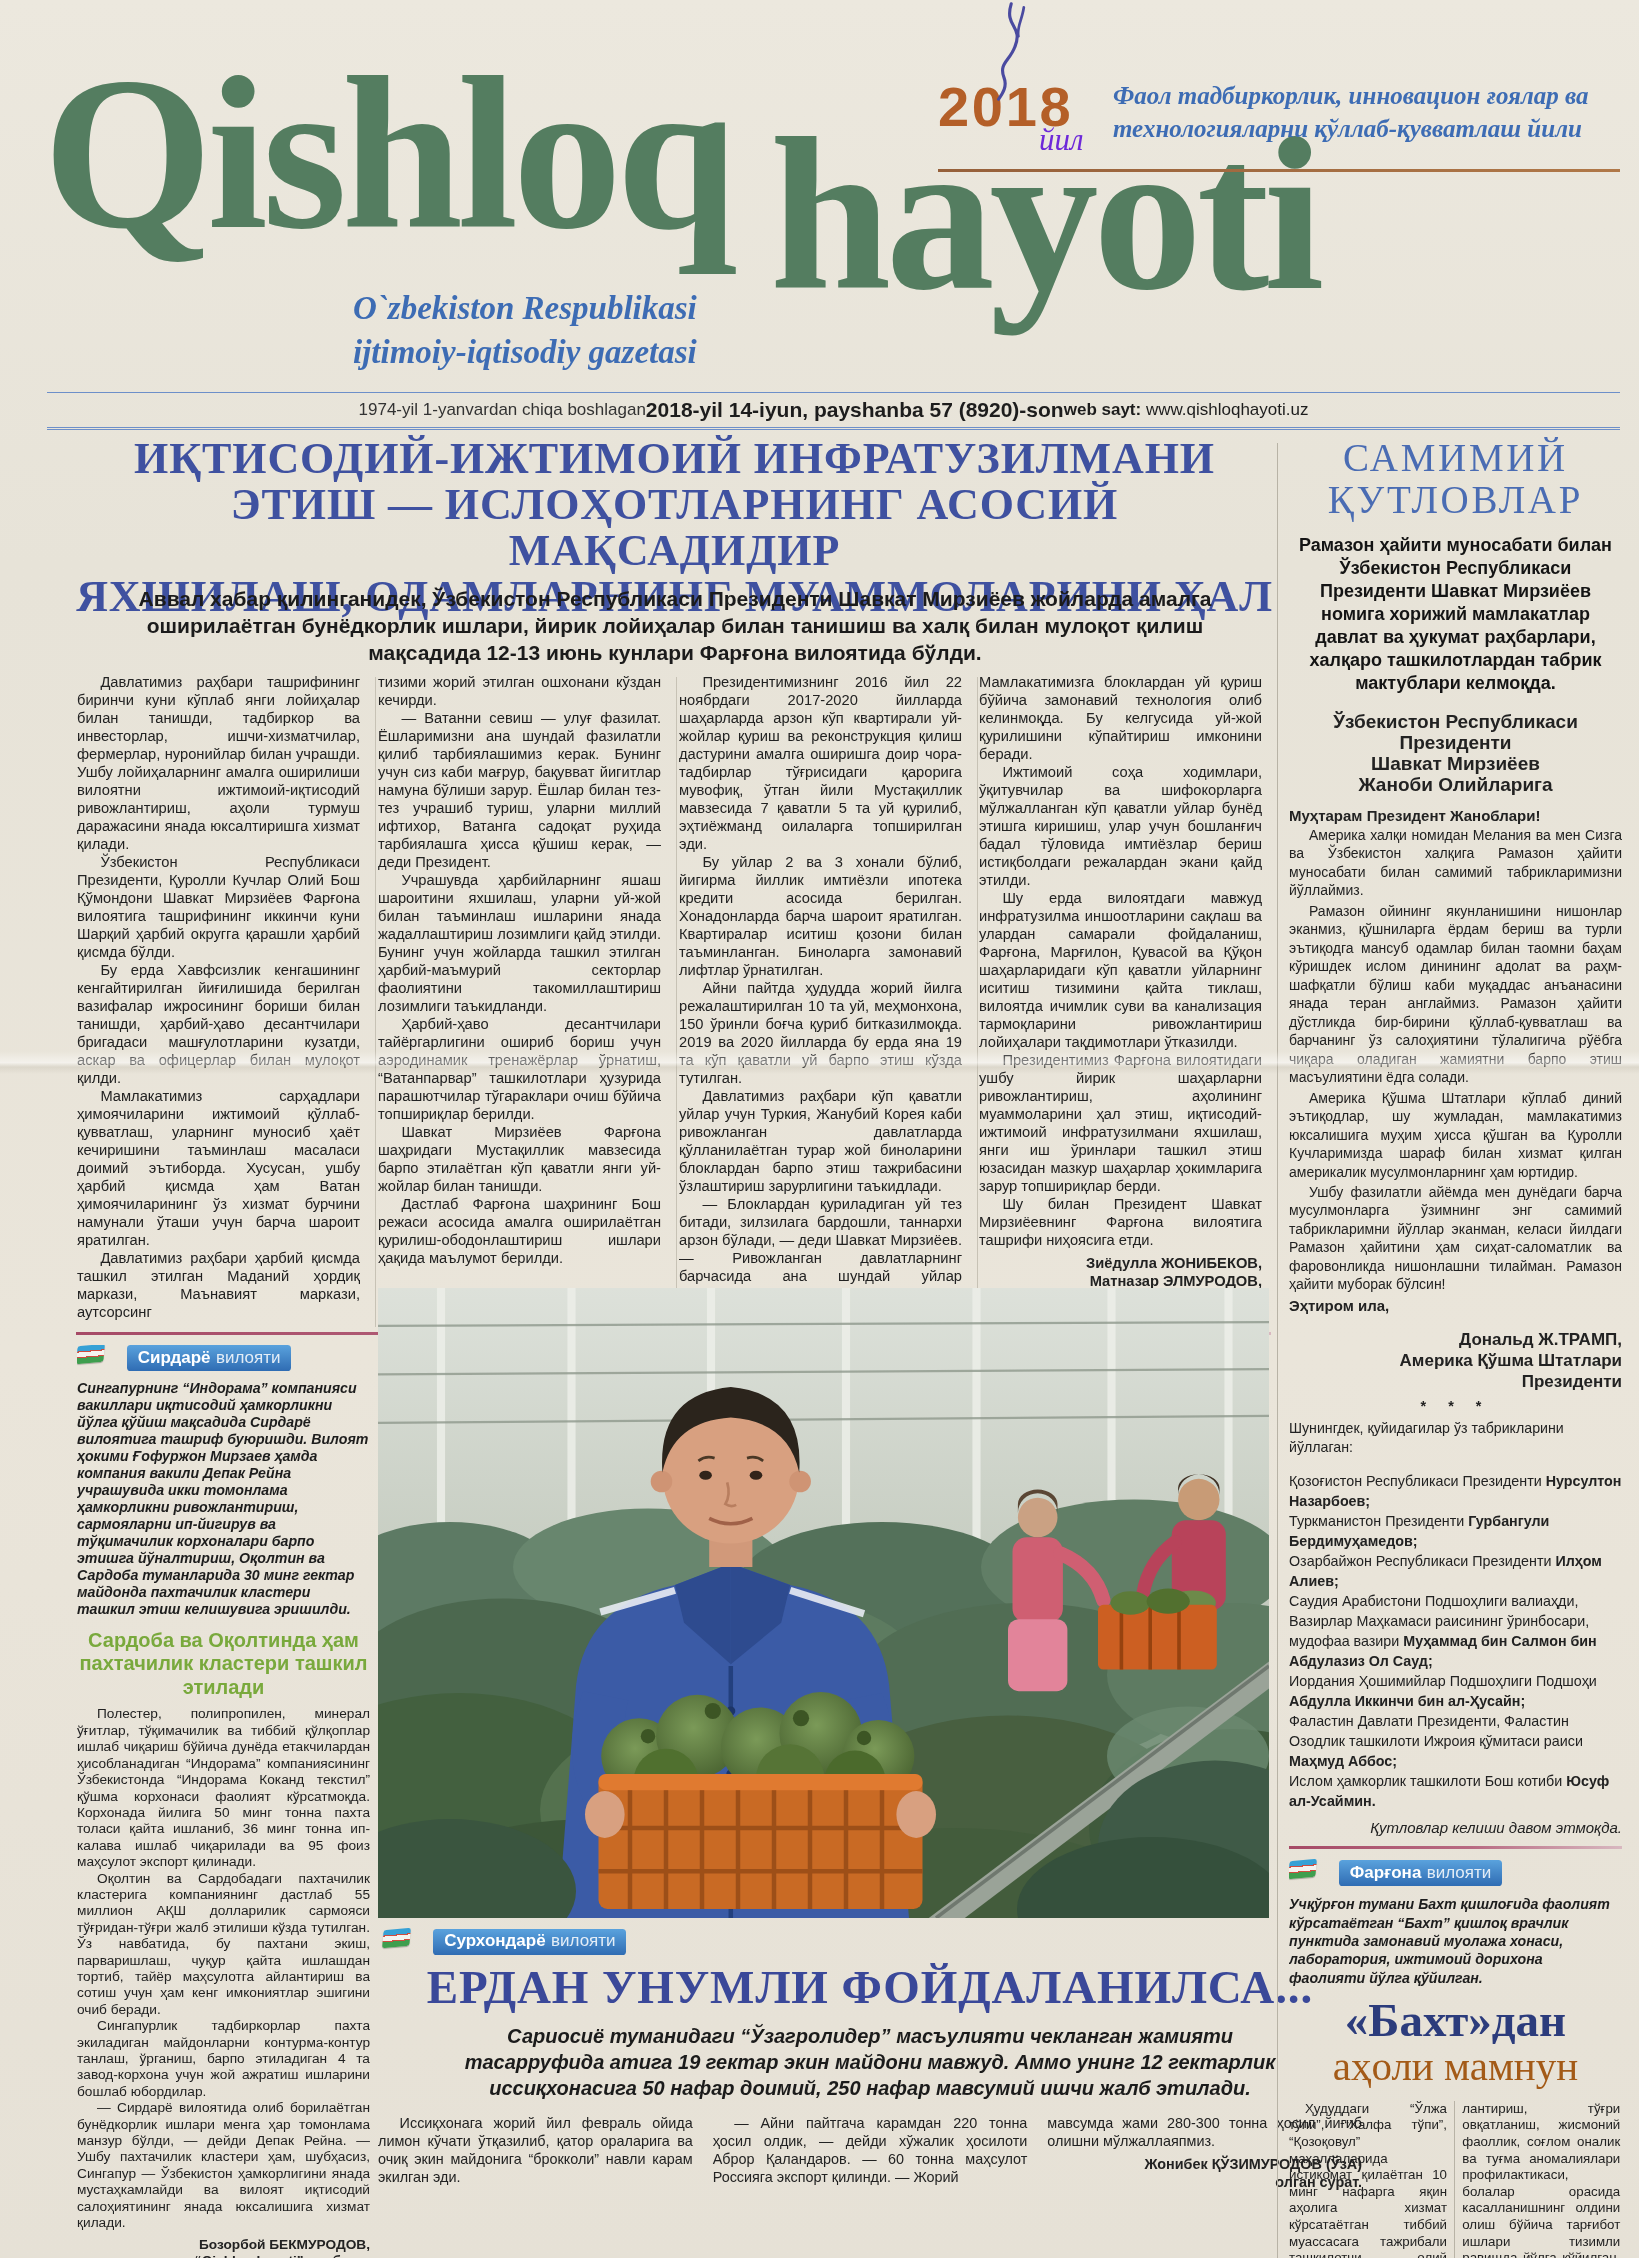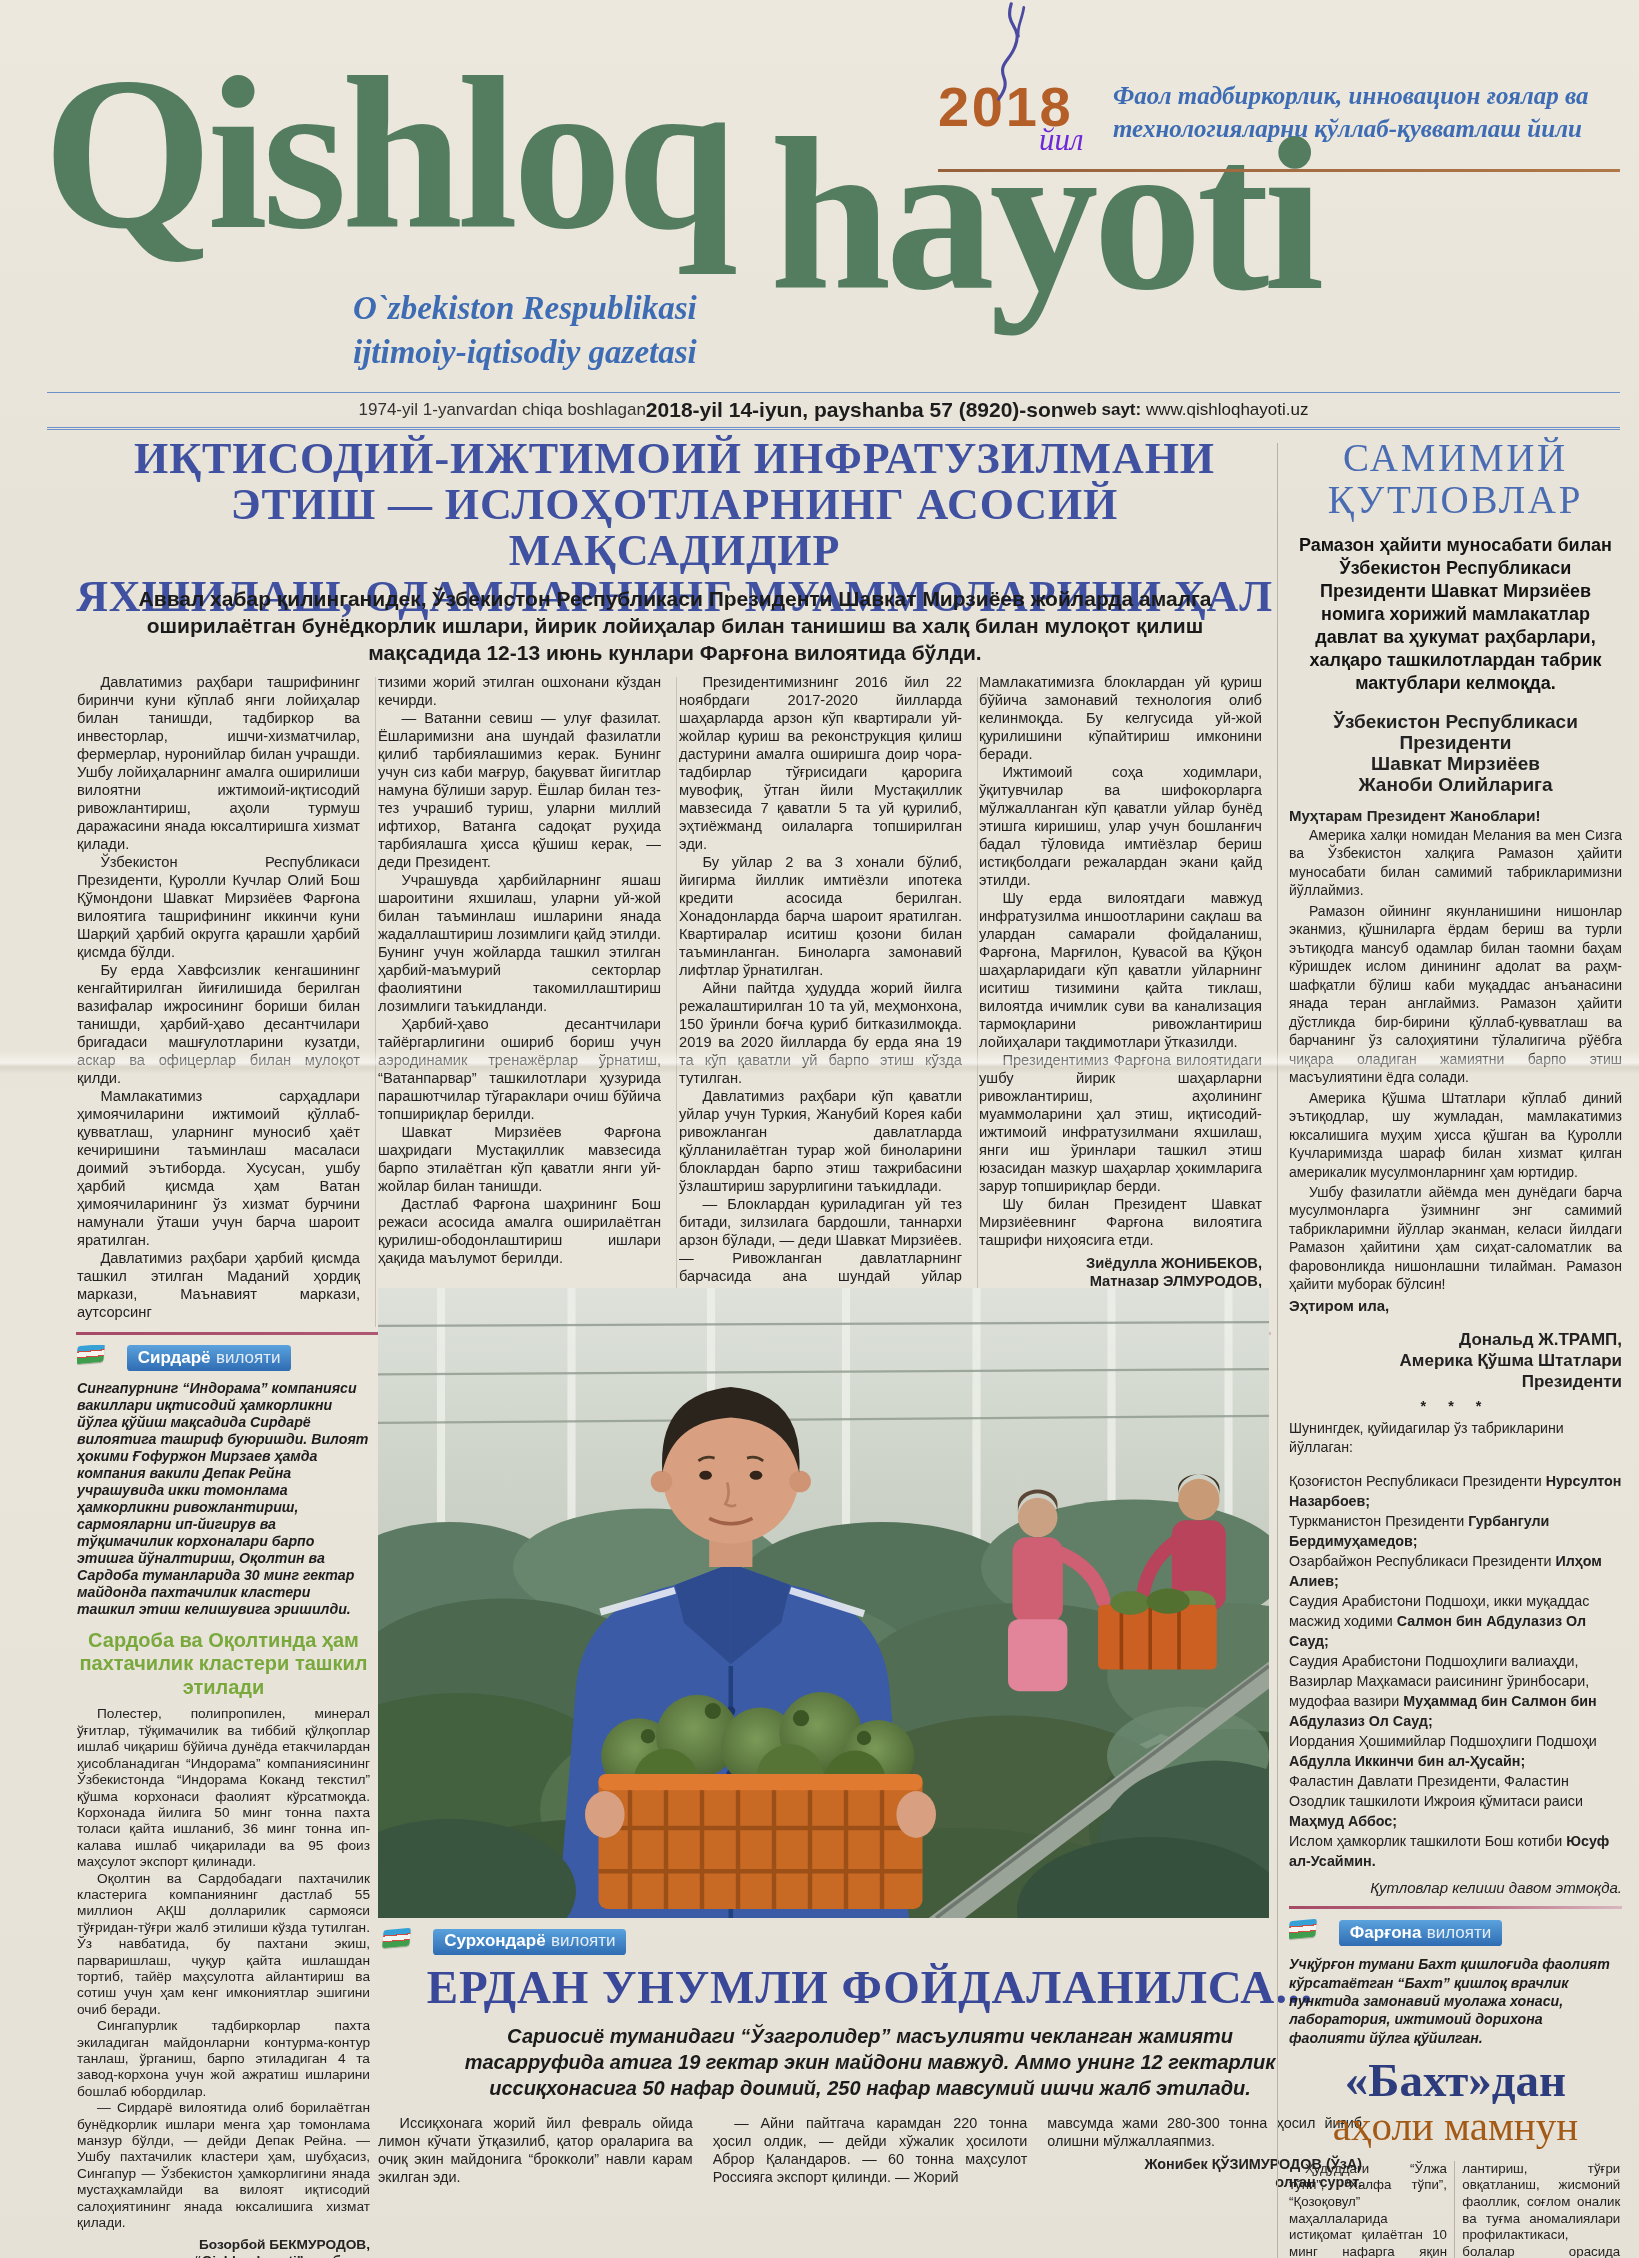--- a/index.html
+++ b/index.html
@@ -357,21 +357,20 @@
   <div class="gsig">
     <div>Дональд Ж.ТРАМП,</div>
     <div>Америка Қўшма Штатлари</div>
     <div>Президенти</div>
   </div>
   <div class="stars">* * *</div>
   <p class="intro">Шунингдек, қуйидагилар ўз табрикларини йўллаган:</p>
   <p class="sender"><span>Қозоғистон Республикаси Президенти </span><b>Нурсултон Назарбоев;</b></p>
   <p class="sender"><span>Туркманистон Президенти </span><b>Гурбангули Бердимуҳамедов;</b></p>
   <p class="sender"><span>Озарбайжон Республикаси Президенти </span><b>Илҳом Алиев;</b></p>
-  <p class="sender"><span>Саудия Арабистони Подшоҳи, икки муқаддас масжид ходими </span><b>Салмон бин Абдулазиз Ол Сауд;</b></p>
   <p class="sender"><span>Саудия Арабистони Подшоҳлиги валиаҳди, Вазирлар Маҳкамаси раисининг ўринбосари, мудофаа вазири </span><b>Муҳаммад бин Салмон бин Абдулазиз Ол Сауд;</b></p>
   <p class="sender"><span>Иордания Ҳошимийлар Подшоҳлиги Подшоҳи </span><b>Абдулла Иккинчи бин ал-Ҳусайн;</b></p>
   <p class="sender"><span>Фаластин Давлати Президенти, Фаластин Озодлик ташкилоти Ижроия қўмитаси раиси </span><b>Маҳмуд Аббос;</b></p>
   <p class="sender"><span>Ислом ҳамкорлик ташкилоти Бош котиби </span><b>Юсуф ал-Усаймин.</b></p>
   <div class="gfooter">Қутловлар келиши давом этмоқда.</div>
   <div class="hdiv"></div>
   <div id="fer-badge-row">
     <div class="badge">
       <span class="flag"></span>
       <span class="badge-box"><b>Фарғона</b><span class="thin">вилояти</span></span>

